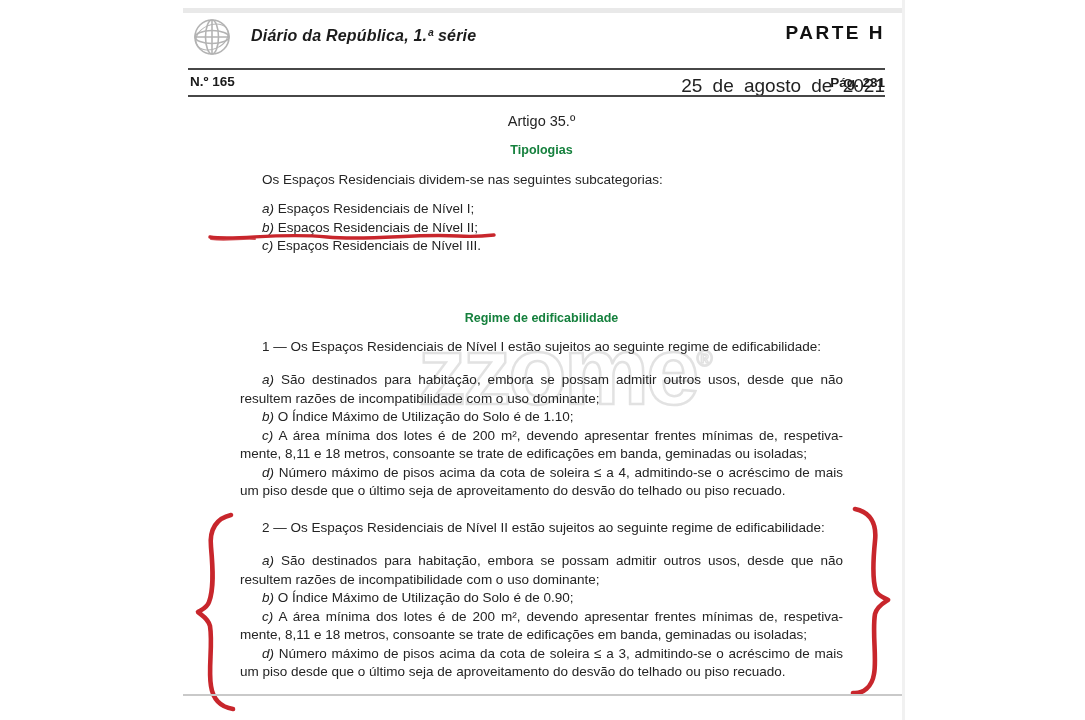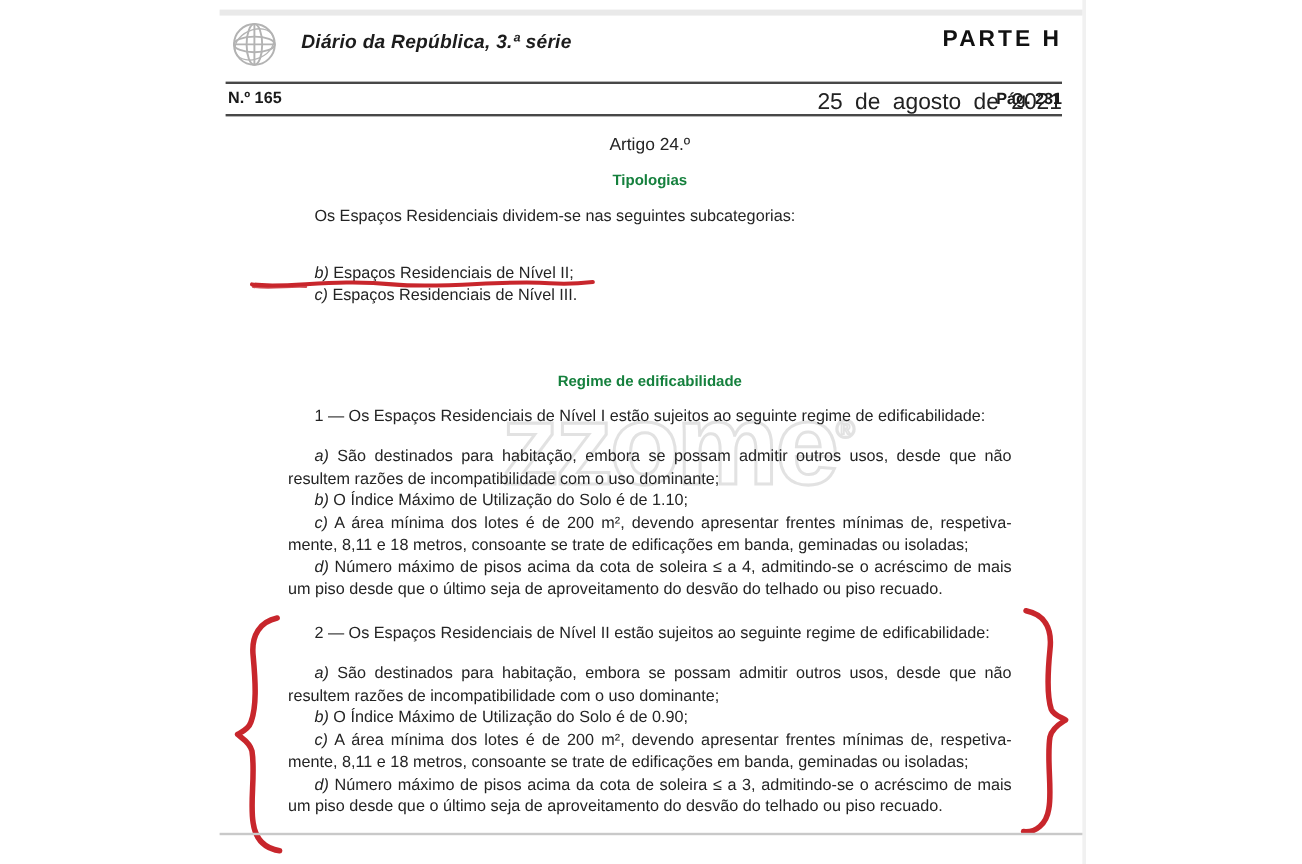--- a/index.html
+++ b/index.html
@@ -45,35 +45,38 @@
   <svg class="logo" viewBox="0 0 40 40">
     <g fill="none" stroke="#b3b3b3" stroke-width="1.6">
       <circle cx="20" cy="20" r="17"></circle>
       <ellipse cx="20" cy="20" rx="17" ry="6.5"></ellipse>
       <ellipse cx="20" cy="20" rx="6.5" ry="17"></ellipse>
       <line x1="3" y1="20" x2="37" y2="20"></line>
       <line x1="20" y1="3" x2="20" y2="37"></line>
       <ellipse cx="20" cy="20" rx="17" ry="12" transform="rotate(-25 20 20)" stroke-width="1.1"></ellipse>
     </g>
   </svg>
-  <div class="jtitle">Diário da República, 3.ª série</div>
+  <div class="jtitle">Diário da República, 1.ª série</div>
   <div class="part">PARTE H</div>
 
   <div class="rule rule1"></div>
   <div class="issue">N.º 165</div>
   <div class="date">25 de agosto de 2021</div>
   <div class="pagenum">Pág. 231</div>
   <div class="rule rule2"></div>
 
   <div class="wm"><span>zzome</span><sup>®</sup></div>
 
-  <div class="chead art-title" style="top:113px">Artigo 24.º</div>
+  <div class="chead art-title" style="top:113px">Artigo 35.º</div>
   <div class="chead art-sub" style="top:143px">Tipologias</div>
   <div class="para" style="top:171px">
       <div class="ll ind">Os Espaços Residenciais dividem-se nas seguintes subcategorias:</div>
+    </div>
+  <div class="para" style="top:200px">
+      <div class="ll ind"><i>a)</i> Espaços Residenciais de Nível I;</div>
     </div>
   <div class="para" style="top:237px">
       <div class="ll ind"><i>c)</i> Espaços Residenciais de Nível III.</div>
     </div>
   <div class="para" style="top:218.5px">
       <div class="ll ind"><i>b)</i> Espaços Residenciais de Nível II;</div>
     </div>
 
   <svg class="anno" style="left:24px; top:229px" width="290" height="14" viewBox="0 0 290 14">
     <path d="M3,8 C30,12 70,3 120,8 C165,12 210,4 251,7 C266,8 278,7 287,6" fill="none" stroke-width="3.4" stroke-linecap="round" stroke="#c8262c"></path>

